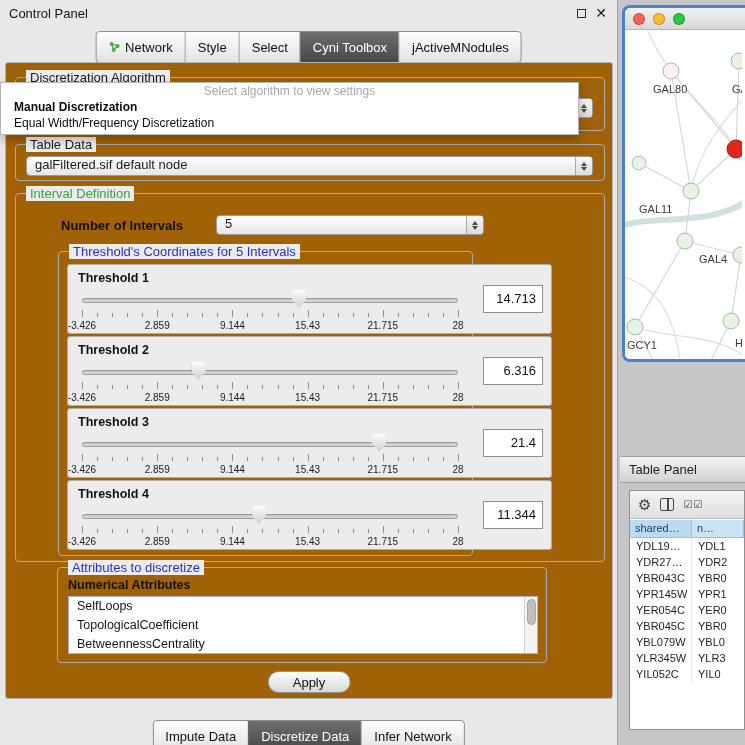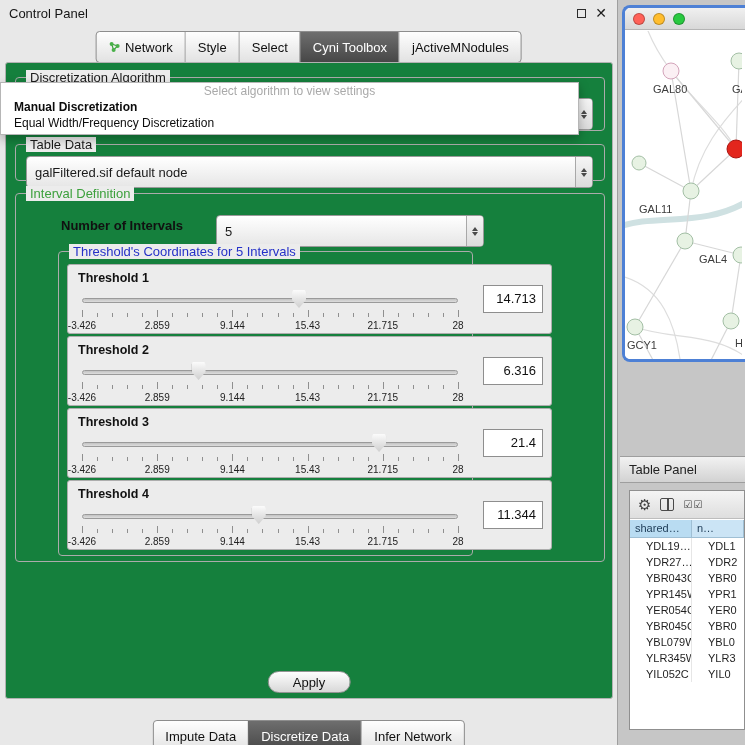--- a/index.html
+++ b/index.html
@@ -15,28 +15,28 @@
 
 
 .seg{position:absolute;display:flex;height:32px;border:1px solid #8d8d8d;border-radius:4px;background:linear-gradient(#fefefe,#e2e2e2)}
 .seg .s{display:flex;align-items:center;gap:5px;padding:0 12px;font-size:13px;color:#101010;border-left:1px solid #a2a2a2;cursor:default;white-space:nowrap}
 .seg .s:first-child{border-left:none;border-radius:3px 0 0 3px}
 .seg .s:last-child{border-radius:0 3px 3px 0}
 .seg .s.active{background:linear-gradient(#6e6e6e,#474747);color:#fff;border-left-color:#555}
 #top-tabs{top:31px;left:50%;transform:translateX(-50%)}
 #bottom-tabs{top:720px;left:50%;transform:translateX(-50%)}
 
-#content{position:absolute;left:5px;top:62px;width:608px;height:637px;background:#15803d;border:1px solid #b2b2b2;border-radius:3px}
+#content{position:absolute;left:5px;top:62px;width:608px;height:637px;background:#a16207;border:1px solid #b2b2b2;border-radius:3px}
 
 .group{position:absolute;border:1px solid #ababab;border-radius:4px}
 .gtitle{position:absolute;top:-8px;left:10px;background:#ececec;padding:0 4px;font-size:13px;color:#1a1a1a;white-space:nowrap}
 .gtitle.green{color:#3ca03c}
 .gtitle.blue{color:#2531c8}
 
-.combo{position:absolute;height:32px;border:1px solid #9a9a9a;border-radius:4px;background:linear-gradient(#ffffff,#e6e6e6);display:flex;align-items:center}
+.combo{position:absolute;height:20px;border:1px solid #9a9a9a;border-radius:4px;background:linear-gradient(#ffffff,#e6e6e6);display:flex;align-items:flex-start}
 .combo .ct{flex:1;font-size:13px;color:#1a1a1a;padding-left:8px;white-space:nowrap;overflow:hidden}
 .combo .stepper{width:17px;height:100%;border-left:1px solid #a8a8a8;display:flex;flex-direction:column;align-items:center;justify-content:center;gap:1px;background:linear-gradient(#f5f5f5,#dcdcdc);border-radius:0 3px 3px 0}
 .arrow-up{width:0;height:0;border-left:3.5px solid transparent;border-right:3.5px solid transparent;border-bottom:4px solid #4a4a4a}
 .arrow-dn{width:0;height:0;border-left:3.5px solid transparent;border-right:3.5px solid transparent;border-top:4px solid #4a4a4a}
 
 #alg-group{left:9px;top:14px;width:590px;height:54px}
 #alg-combo{left:10px;top:20px;width:567px}
 
 #popup{position:absolute;left:0;top:82px;width:579px;background:#fff;border:1px solid #b6b6b6;box-shadow:0 4px 10px rgba(0,0,0,.28);z-index:40;padding:1px 0 3px}
 #popup .ph{font-size:12px;color:#a9a9a9;text-align:center;height:15px;line-height:15px}
@@ -85,21 +85,21 @@
 #gear{font-size:15px;color:#3e3e3e;line-height:1;cursor:default}
 #colicon{width:14px;height:13px;border:1.5px solid #4a4a4a;border-radius:2px;position:relative}
 #colicon::after{content:'';position:absolute;left:50%;top:0;width:1.5px;height:100%;background:#4a4a4a}
 #checks{font-size:10px;color:#3e3e3e;letter-spacing:1px;line-height:1}
 #nt-head{position:absolute;left:0;top:29px;width:100%;height:18px;display:flex}
 .hcell{font-size:11px;color:#1c3a55;background:#cbe4f5;border-right:1px solid #9fbfd4;border-bottom:1px solid #9fbfd4;padding-left:5px;line-height:17px;white-space:nowrap;overflow:hidden}
 .hcell.c0{width:62px;background:#b9dcf2}
 .hcell.c1{flex:1}
 #nt-body{position:absolute;left:0;top:47px;width:100%;bottom:0;background:#fff}
 .ntr{display:flex;height:16px}
-.ntd{font-size:11px;color:#1f1f1f;line-height:16px;padding-left:16px;white-space:nowrap;overflow:hidden}
+.ntd{font-size:11px;color:#1f1f1f;line-height:16px;padding-left:6px;white-space:nowrap;overflow:hidden}
 .ntd.c0{width:62px;border-right:1px solid #e6e6e6}
 .ntd.c1{flex:1}
 </style>
 </head>
 <body>
 
 <div id="control-panel">
   <div id="cp-title">Control Panel</div>
   <div id="cp-btns">
     <span class="sq"></span>
@@ -340,20 +340,34 @@
                   <span style="left: 100%;">28</span>
                 </div>
       <div class="thumb" style="left: 47%;"></div>
     </div>
     <div class="value-box">11.344</div>
   </div>
           </div>
       </div>
     </div>
 
+    <div id="attr-group" class="group">
+      <div class="gtitle blue">Attributes to discretize</div>
+      <div id="attr-sublabel">Numerical Attributes</div>
+      <div id="attr-list">
+        <div>
+            <div class="li">SelfLoops</div>
+            <div class="li">TopologicalCoefficient</div>
+            <div class="li">BetweennessCentrality</div>
+          </div>
+        <div id="attr-sb">
+            <div class="sbt"></div>
+          </div>
+      </div>
+    </div>
 
     <button id="apply">Apply</button>
   </div>
 
   <div id="bottom-tabs" class="seg">
       <div class="s">
         <span>Impute Data</span>
       </div>
       <div class="s active">
         <span>Discretize Data</span>

